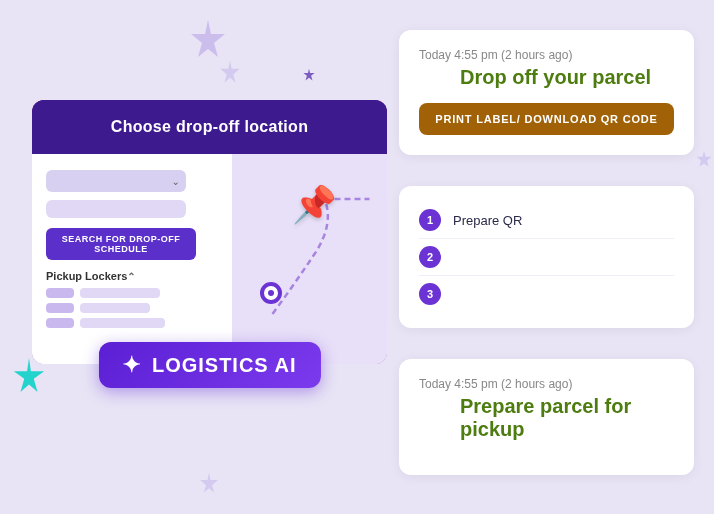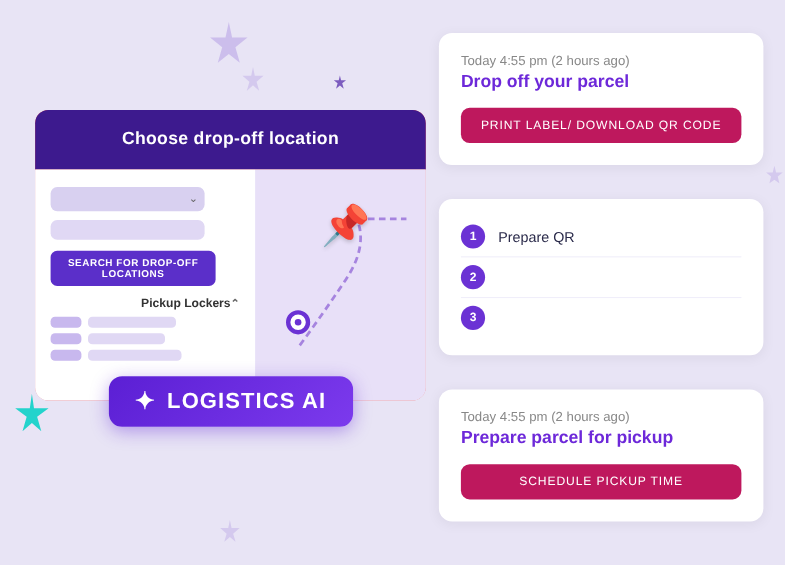--- a/index.html
+++ b/index.html
@@ -47,21 +47,21 @@
       width: 38px; height: 38px;
       color: #00d4c8;
     }
 
     
     .left-card {
       position: absolute;
       left: 32px;
       top: 100px;
       width: 355px;
-      background: #ef4444;
+      background: #701a75;
       border-radius: 12px;
       overflow: visible;
     }
 
     .left-card-header {
       background: #3d1a8e;
       color: white;
       text-align: center;
       padding: 18px 20px;
       border-radius: 12px 12px 0 0;
@@ -122,21 +122,21 @@
       margin-bottom: 10px;
     }
 
     .section-label {
       font-size: 11px;
       color: #333;
       font-weight: 600;
       margin-bottom: 6px;
       display: flex;
       align-items: center;
-      justify-content: flex-end;
+      justify-content: flex-start;
     }
     .section-label .chevron { font-size: 10px; color: #666; }
 
     .list-item-bar {
       display: flex;
       gap: 6px;
       margin-bottom: 5px;
       align-items: center;
     }
     .bar-short {
@@ -237,34 +237,35 @@
       box-shadow: 0 2px 12px rgba(0,0,0,0.06);
     }
 
     .card-timestamp {
       font-size: 12px;
       color: #888;
       margin-bottom: 4px;
     }
 
     .card-title {
-      font-size: 16px;
+      font-size: 20px;
       font-weight: 800;
-      color: #6d28d9;
+      color: #4d7c0f;
       margin-bottom: 14px;
+      margin-left: 41px;
     }
 
     .card-action-btn {
-      background: #be185d;
+      background: #a16207;
       color: white;
       border: none;
       border-radius: 8px;
       padding: 10px 0;
       font-size: 11px;
-      font-weight: 400;
+      font-weight: 700;
       letter-spacing: 0.8px;
       cursor: pointer;
       width: 100%;
       text-align: center;
     }
 
     
     .steps-card {
       background: white;
       border-radius: 12px;
@@ -352,21 +353,21 @@
   <div class="left-card-header">
     <span>Choose drop-off location</span>
   </div>
   <div class="left-card-body">
 
     <div class="left-panel">
       <div class="dropdown-field">
         <span class="arrow">⌄</span>
       </div>
       <div class="input-field"></div>
-      <button class="search-btn">SEARCH FOR DROP-OFF LOCATIONS</button>
+      <button class="search-btn">SEARCH FOR DROP-OFF SCHEDULE</button>
       <div class="section-label">
         <span>Pickup Lockers</span>
         <span class="chevron">⌃</span>
       </div>
       <div class="list-item-bar">
         <div class="bar-short" style="width:28px;"></div>
         <div class="bar-long" style="width:80px;"></div>
       </div>
       <div class="list-item-bar">
         <div class="bar-short" style="width:28px;"></div>
@@ -421,16 +422,15 @@
     <div class="step-item">
       <div class="step-num">
         <span>3</span>
       </div>
     </div>
   </div>
 
   <div class="bottom-right-card">
     <div class="card-timestamp">Today 4:55 pm (2 hours ago)</div>
     <div class="card-title">Prepare parcel for pickup</div>
-    <button class="card-action-btn">SCHEDULE PICKUP TIME</button>
   </div>
 
 </div>
 
 </body></html>

